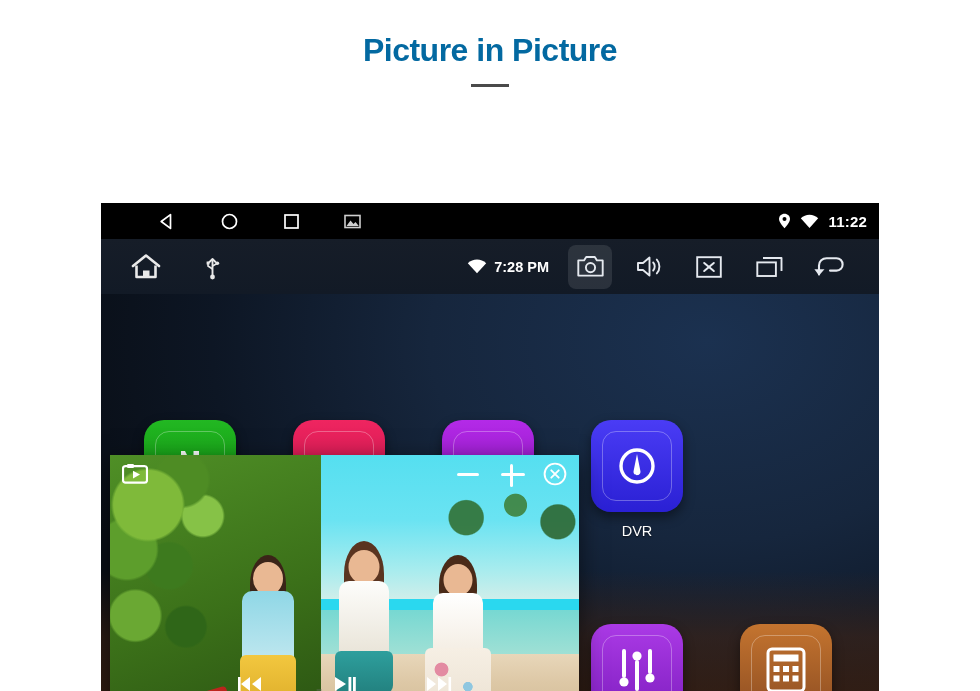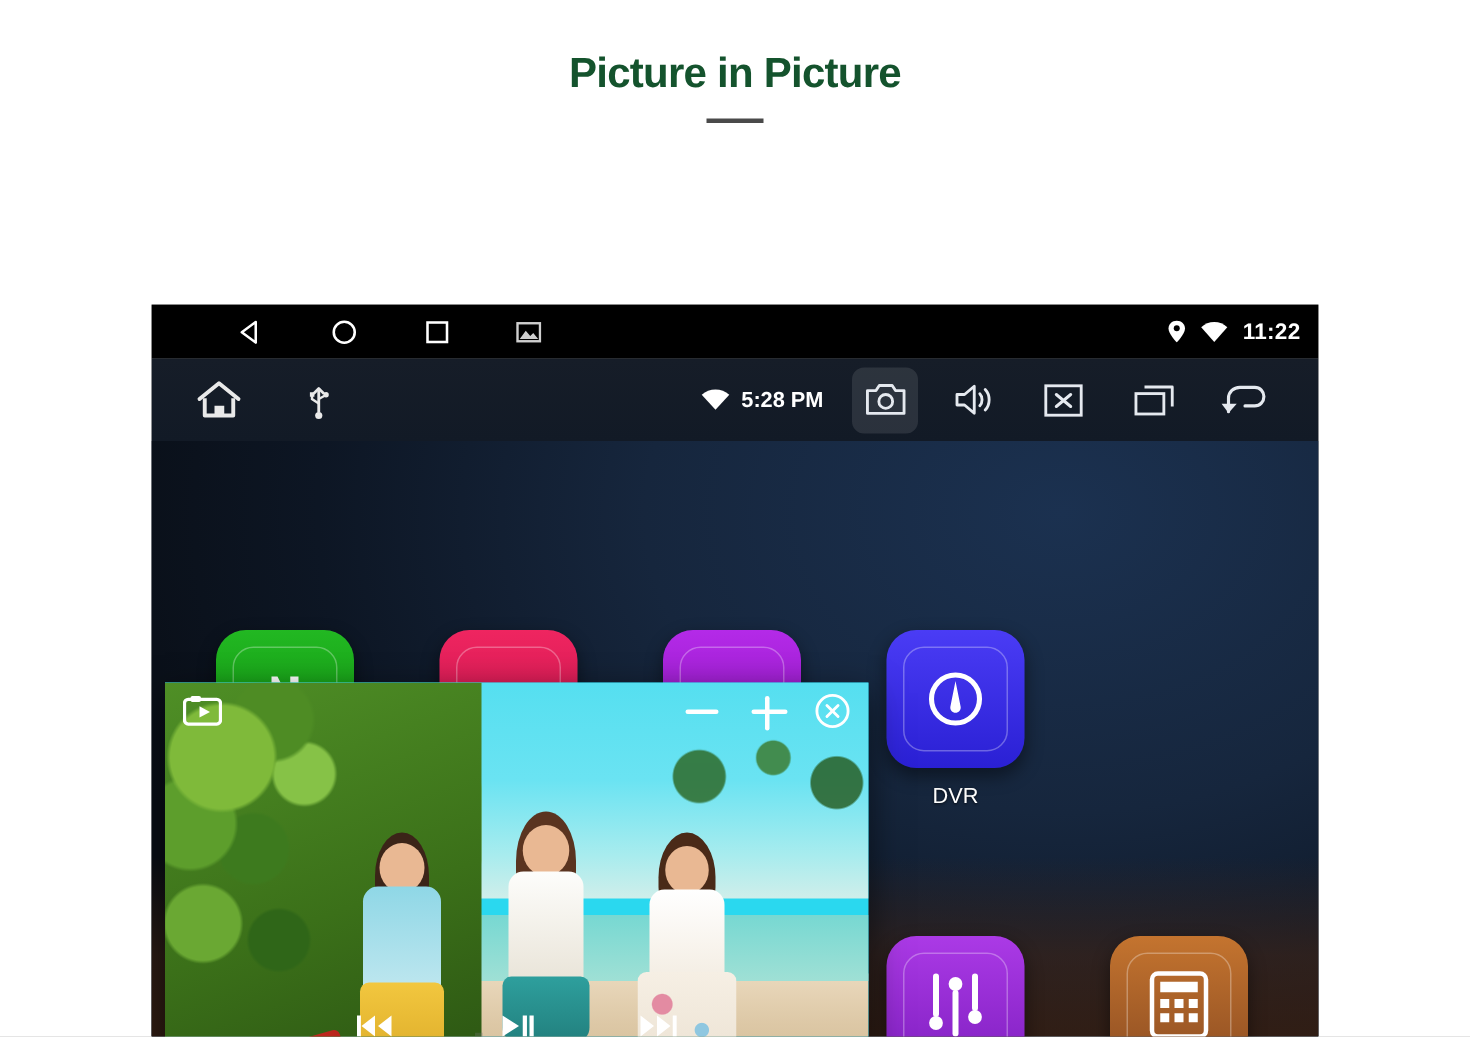--- a/index.html
+++ b/index.html
@@ -8,23 +8,23 @@
     background: #ffffff;
     font-family: "Liberation Sans", sans-serif;
     overflow: hidden;
   }
 
   .page { position: relative; width: 980px; height: 691px; background: #fff; }
 
   
   .hero { text-align: center; padding-top: 34px; }
   .hero-title {
-    font-size: 28px;
+    font-size: 32px;
     font-weight: bold;
-    color: #14532d;
+    color: #0369a1;
     letter-spacing: -0.5px;
     line-height: 1.05;
   }
   .hero-divider {
     width: 38px; height: 3px;
     background: #4a4a4a;
     margin: 16px auto 0 auto;
   }
   .hero-sub {
     margin: 18px auto 0 auto;
@@ -346,21 +346,21 @@
           </svg>
         </span>
       </div>
 
       <div class="tb-right">
         <span>
           <svg width="20" height="15" viewBox="0 0 20 15">
               <path d="M0.8 4.2 C3.4 1.8 6.6 0.6 10 0.6 C13.4 0.6 16.6 1.8 19.2 4.2 L10 14.2 Z" fill="#fff"></path>
             </svg>
         </span>
-        <span class="tb-clock">5:28 PM</span>
+        <span class="tb-clock">7:28 PM</span>
 
         <span class="tb-btn active">
           <span>
             <svg width="27" height="23" viewBox="0 0 27 23">
               <path d="M1.3 5.4 L7 5.4 L9.2 2 L17.8 2 L20 5.4 L25.7 5.4 L25.7 20.6 L1.3 20.6 Z" fill="none" stroke="#e5e9ef" stroke-width="1.9" stroke-linejoin="round"></path>
               <circle cx="13.5" cy="12.6" r="4.6" fill="none" stroke="#e5e9ef" stroke-width="1.9"></circle>
             </svg>
           </span>
         </span>
 

